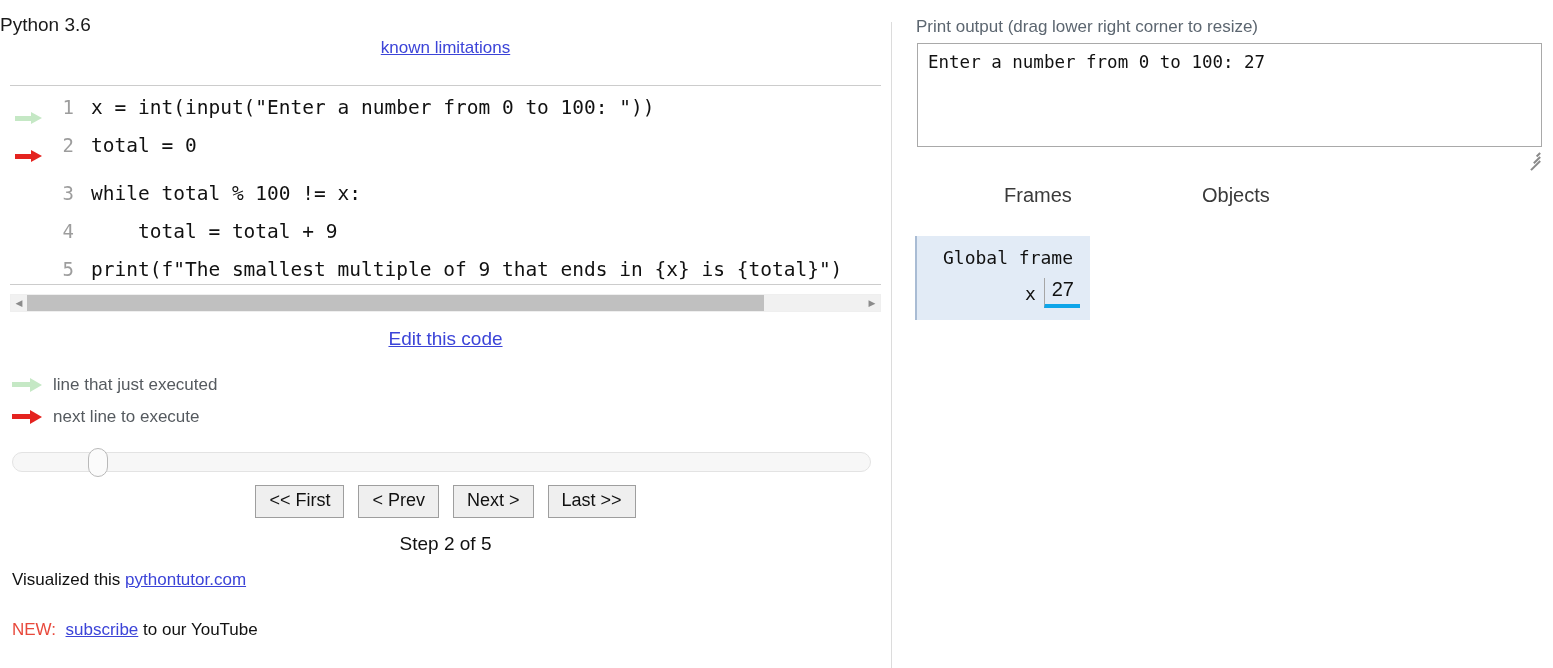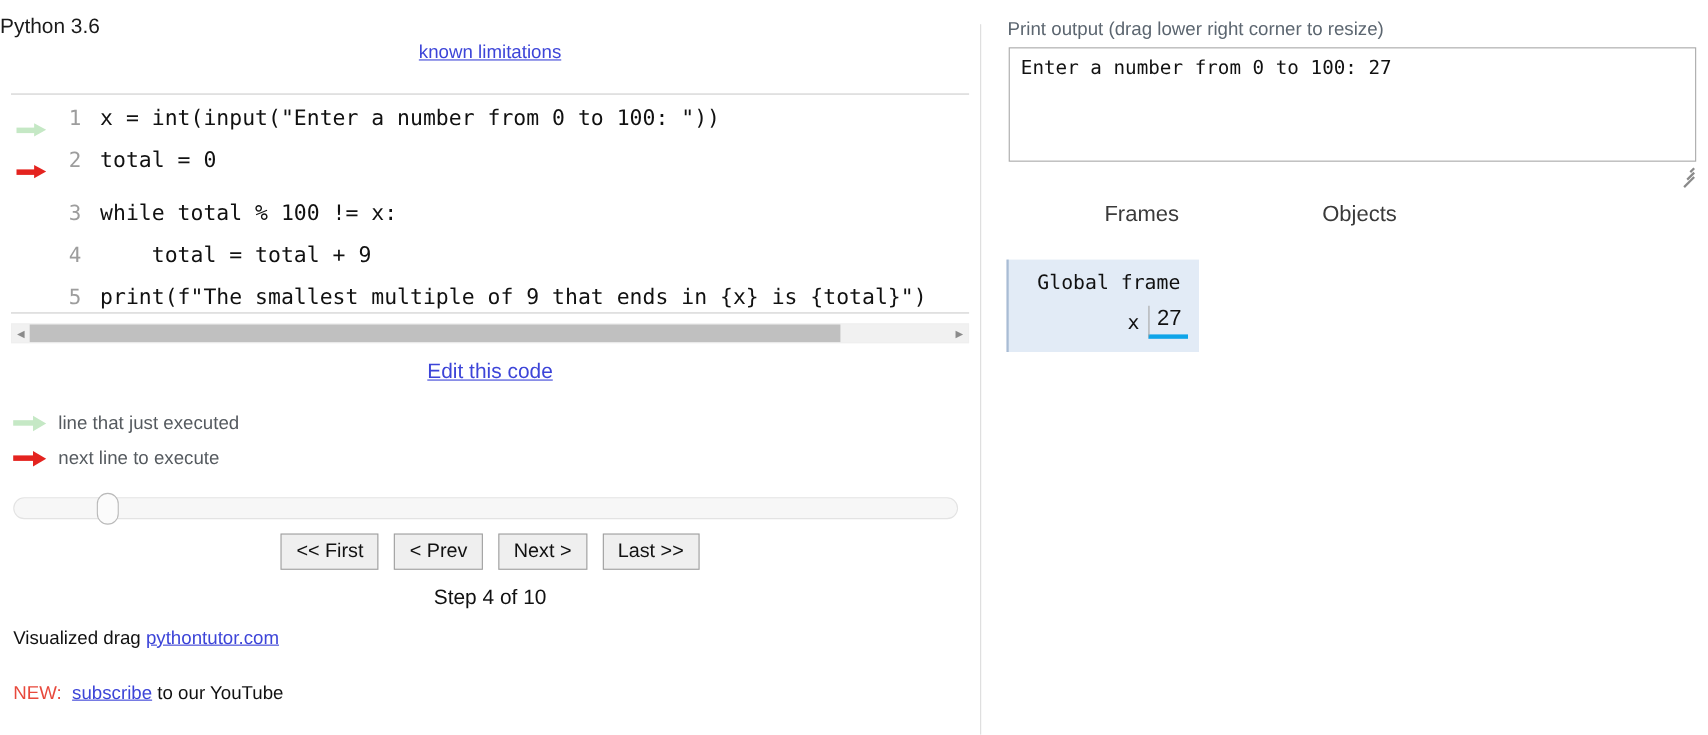--- a/index.html
+++ b/index.html
@@ -477,24 +477,24 @@
       <div class="slider-handle"></div>
     </div>
 
     <div class="nav-buttons">
       <button class="nav-btn">&lt;&lt; First</button>
       <button class="nav-btn">&lt; Prev</button>
       <button class="nav-btn">Next &gt;</button>
       <button class="nav-btn">Last &gt;&gt;</button>
     </div>
 
-    <div class="step-label">Step 4 of 10</div>
+    <div class="step-label">Step 2 of 5</div>
 
     <div class="footer1">
-      <span>Visualized drag </span><span class="lnk">pythontutor.com</span>
+      <span>Visualized this </span><span class="lnk">pythontutor.com</span>
     </div>
 
     <div class="footer2">
       <span class="new-tag">NEW:</span>&nbsp;
       <span class="lnk">subscribe</span><span> to our YouTube</span>
     </div>
 
   </div>
 
   <div id="right-pane">

